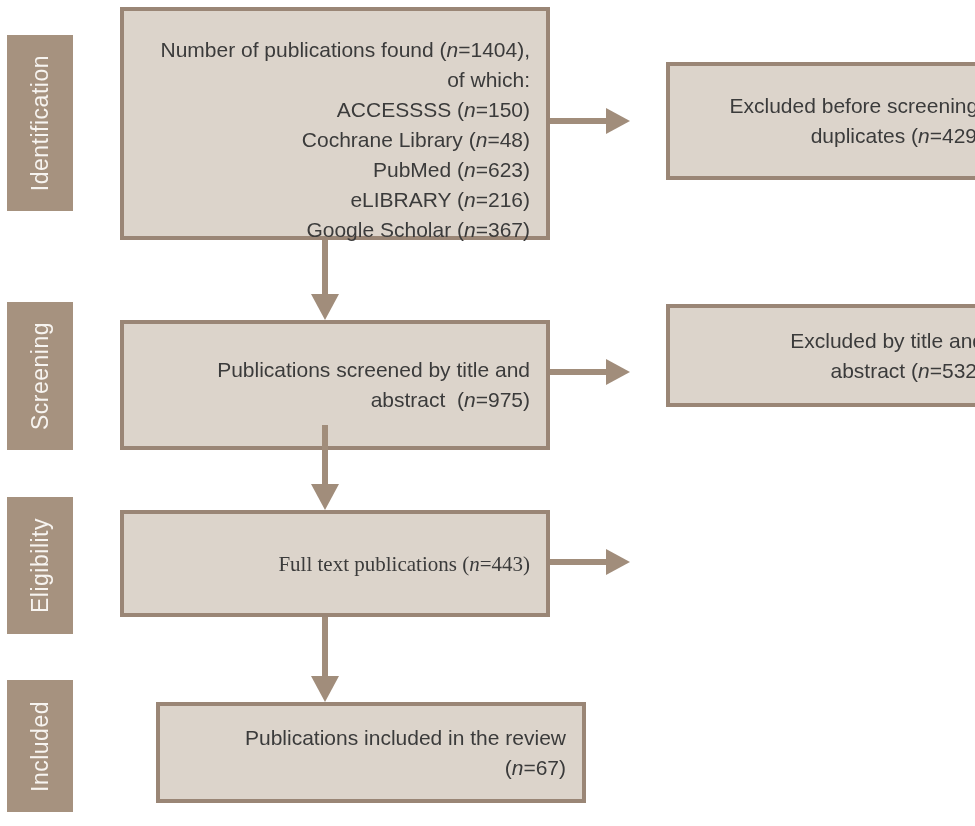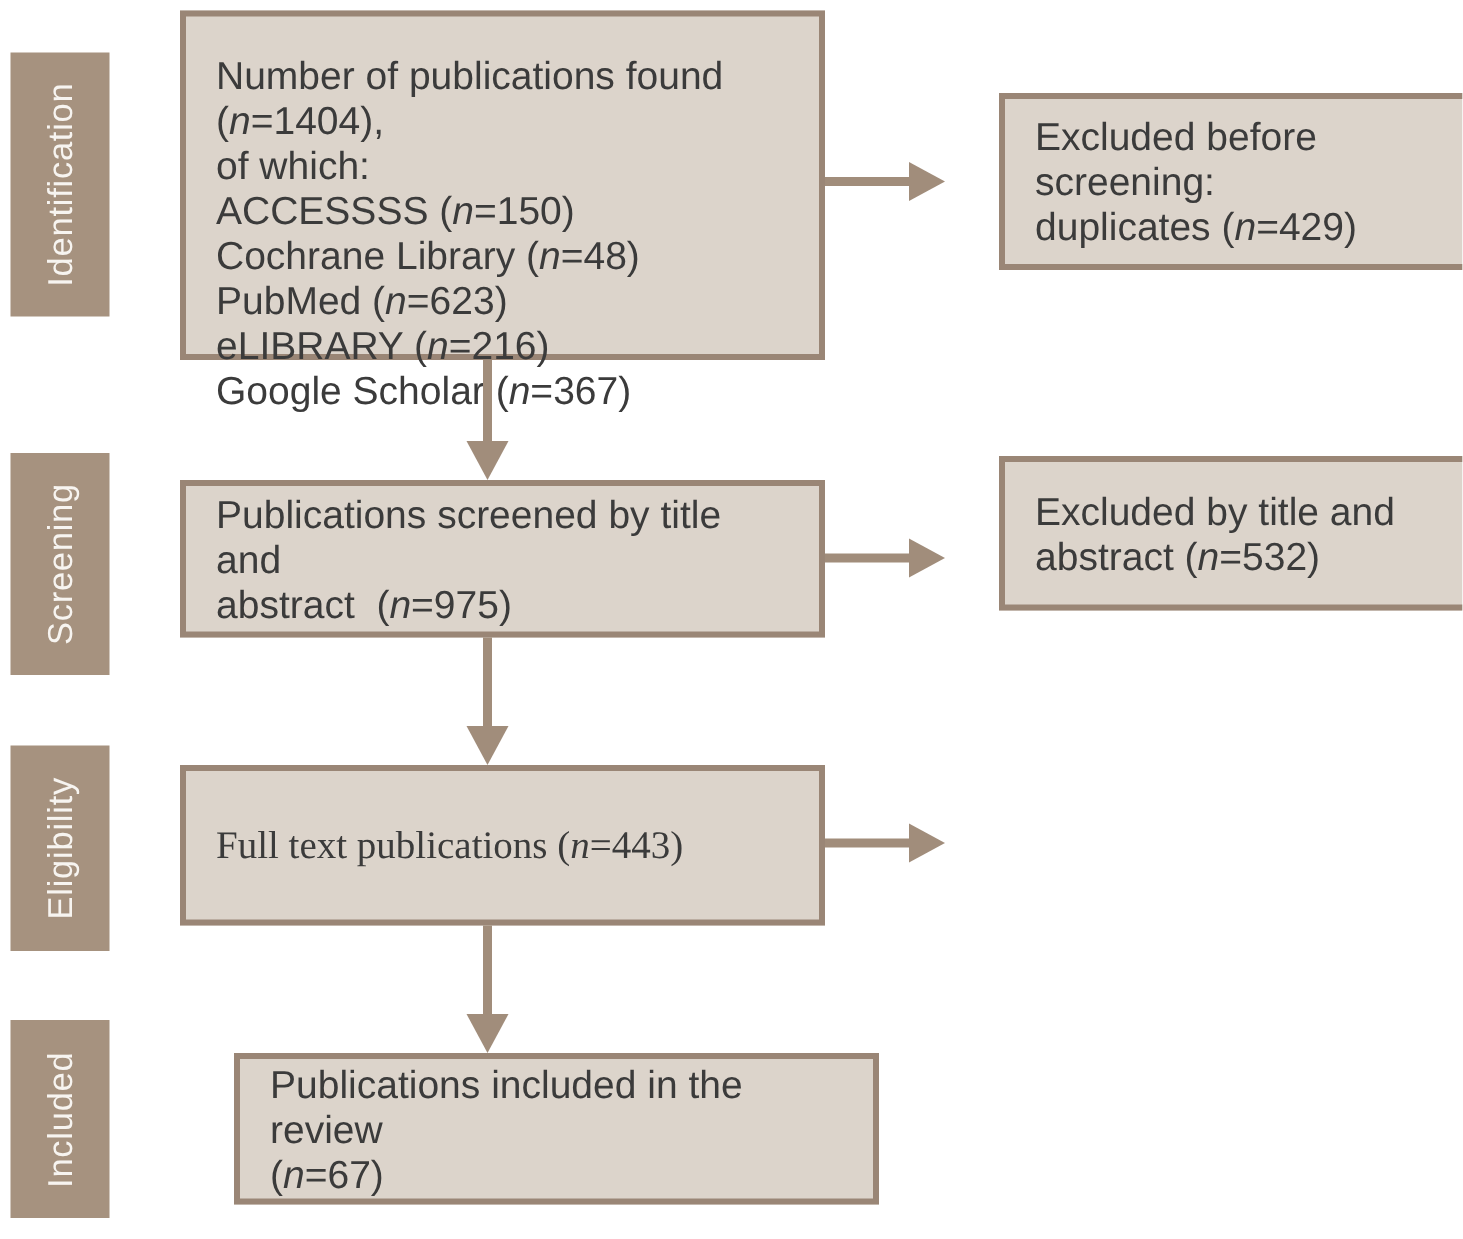--- a/index.html
+++ b/index.html
@@ -40,26 +40,26 @@
   .stage-4{top:680px;height:132px;}
 
   
   .box{
     position:absolute;
     box-sizing:border-box;
     border:4px solid var(--border);
     background:var(--box-fill);
     display:flex;flex-direction:column;justify-content:center;
     padding:0 16px 0 20px;
-    font-size:26px;line-height:30px;
+    font-size:21px;line-height:30px;text-align:right;
   }
   .box .txt{white-space:pre-wrap;}
   .main{left:120px;width:430px;}
   .main-1{top:7px;height:233px;justify-content:flex-start;padding-top:24px;}
-  .main-2{top:320px;height:105px;}
+  .main-2{top:320px;height:130px;}
   .main-3{top:510px;height:107px;font-family:Liberation Serif, serif;}
   .main-4{top:702px;height:101px;margin-left:36px;}
   .side{left:630px;width:338px;margin-left:36px;}
   .side-1{top:62px;height:118px;}
   .side-2{top:304px;height:103px;}
   .side-3{top:510px;height:103px;}
 
   
   .v-stem{position:absolute;left:322px;width:6px;background:var(--arrow);}
   .v-head{position:absolute;left:311px;width:0;height:0;

